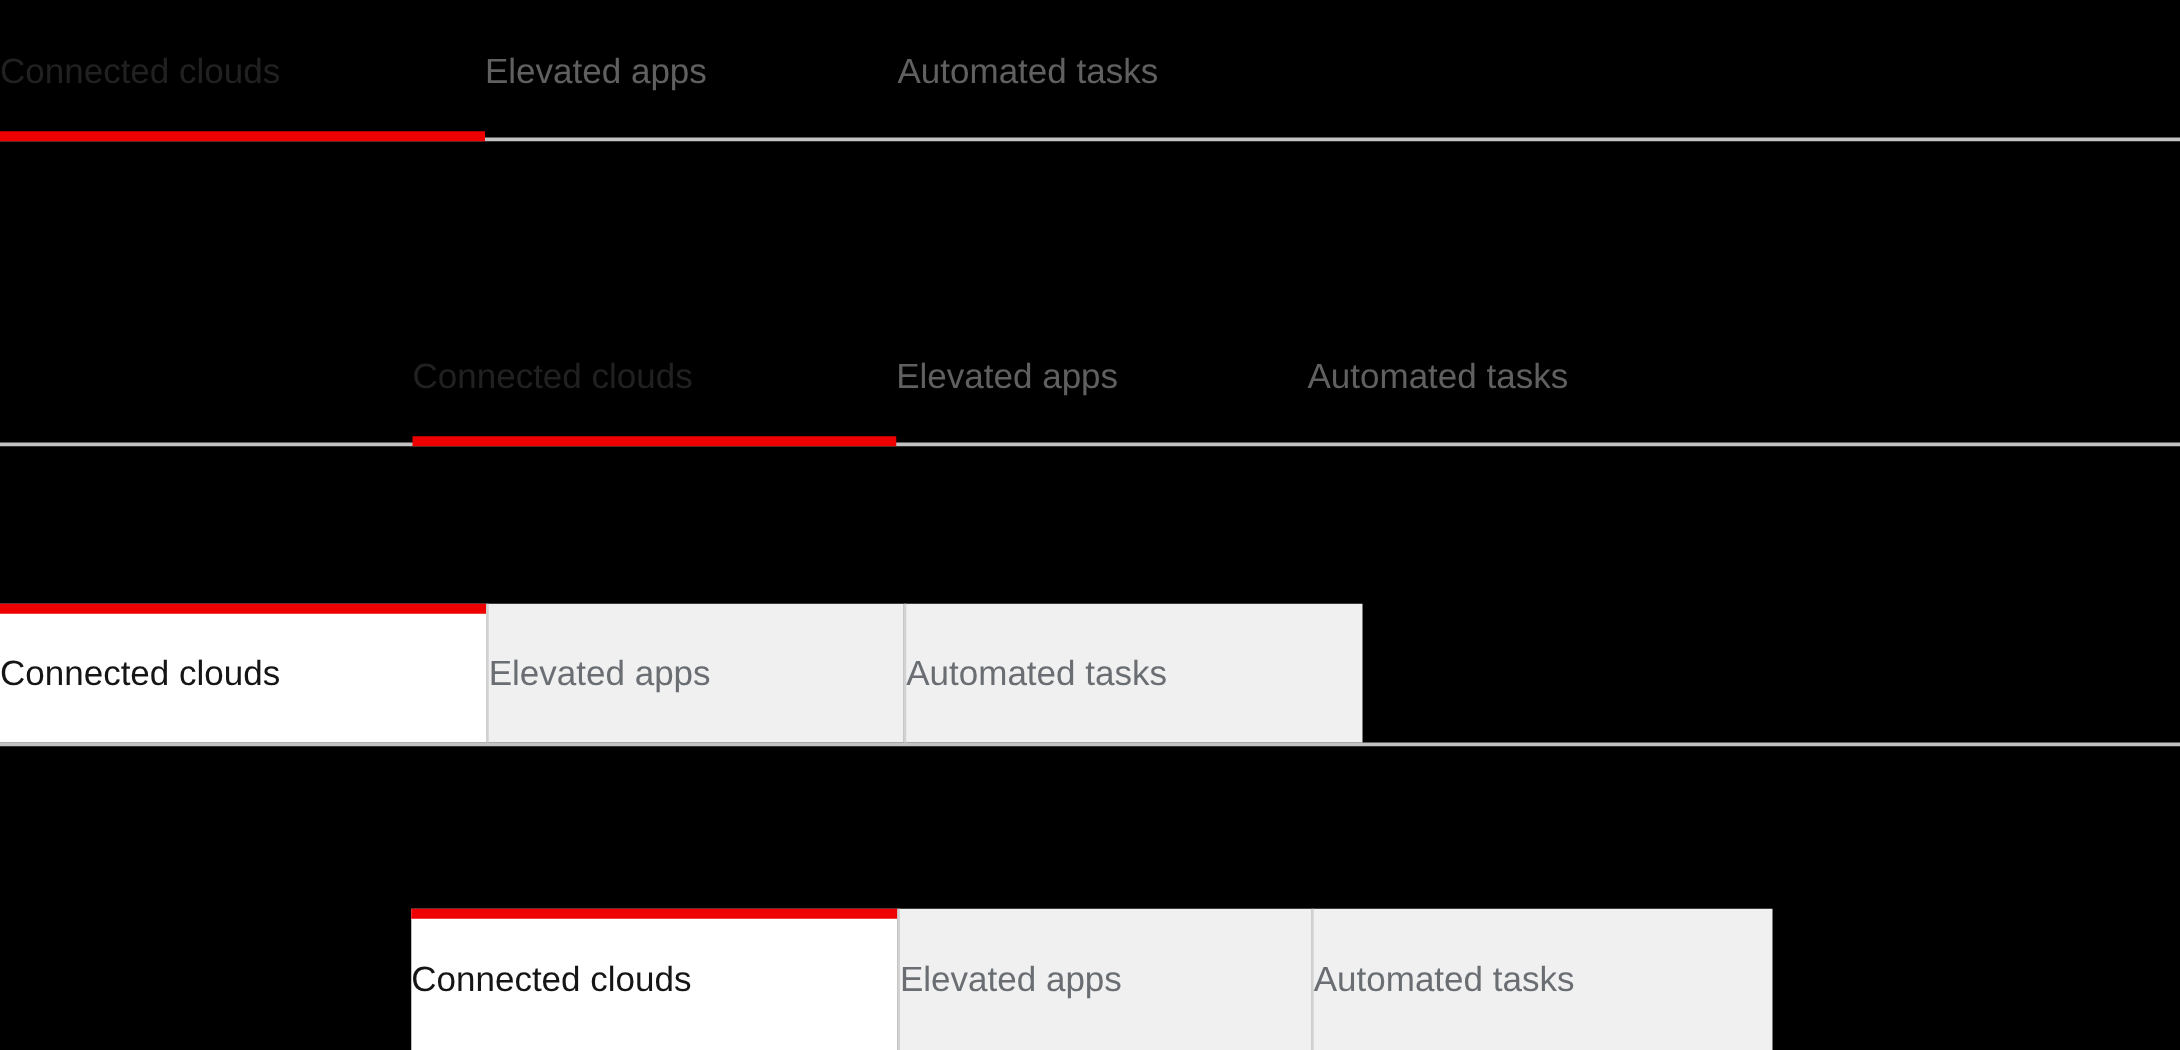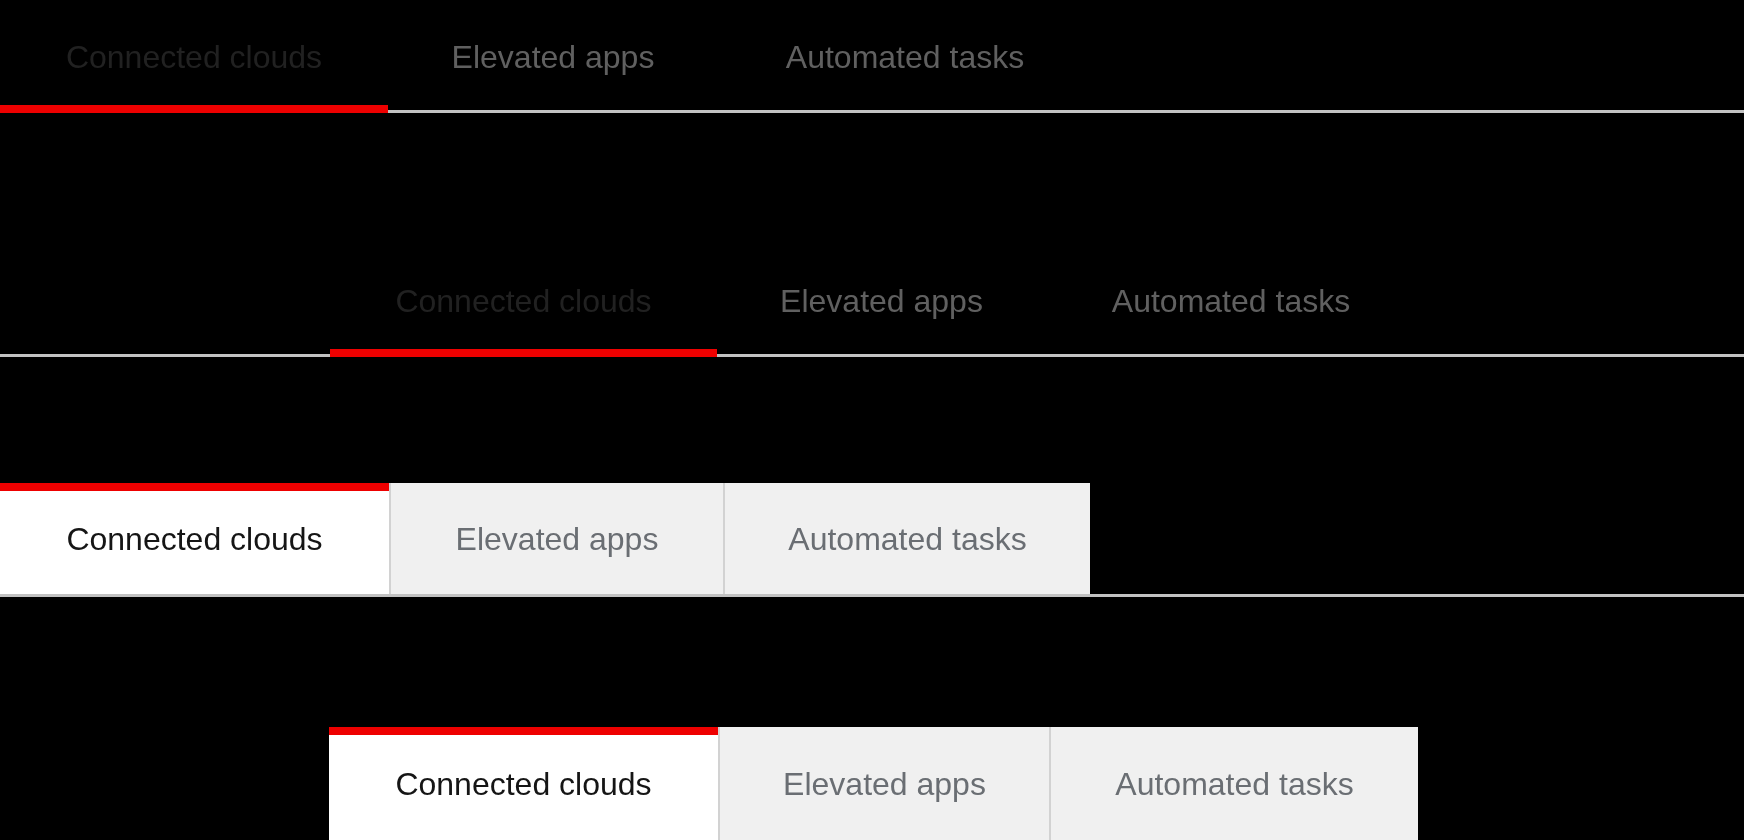--- a/index.html
+++ b/index.html
@@ -16,22 +16,22 @@
     overflow: hidden;
   }
   .group { position: absolute; left: 0; width: 1744px; }
   .baseline {
     position: absolute; left: 0; width: 1744px; height: 3px;
     background: var(--baseline-gray, #c2c2c2);
     z-index: 0;
   }
   .tab {
     position: absolute; top: 0; height: 100%;
-    display: flex; align-items: center; justify-content: center;
-    font-size: 32px; line-height: 1;
+    display: flex; align-items: center; justify-content: flex-start;
+    font-size: 28px; line-height: 1;
     box-sizing: border-box;
     cursor: pointer;
     z-index: 1;
     white-space: nowrap;
   }
   
   .line-tab { background: transparent; }
   .line-tab .lbl { color: var(--line-inactive-text, #606060); }
   .line-tab.active .lbl { color: var(--line-active-text, #212121); }
   .line-indicator {

